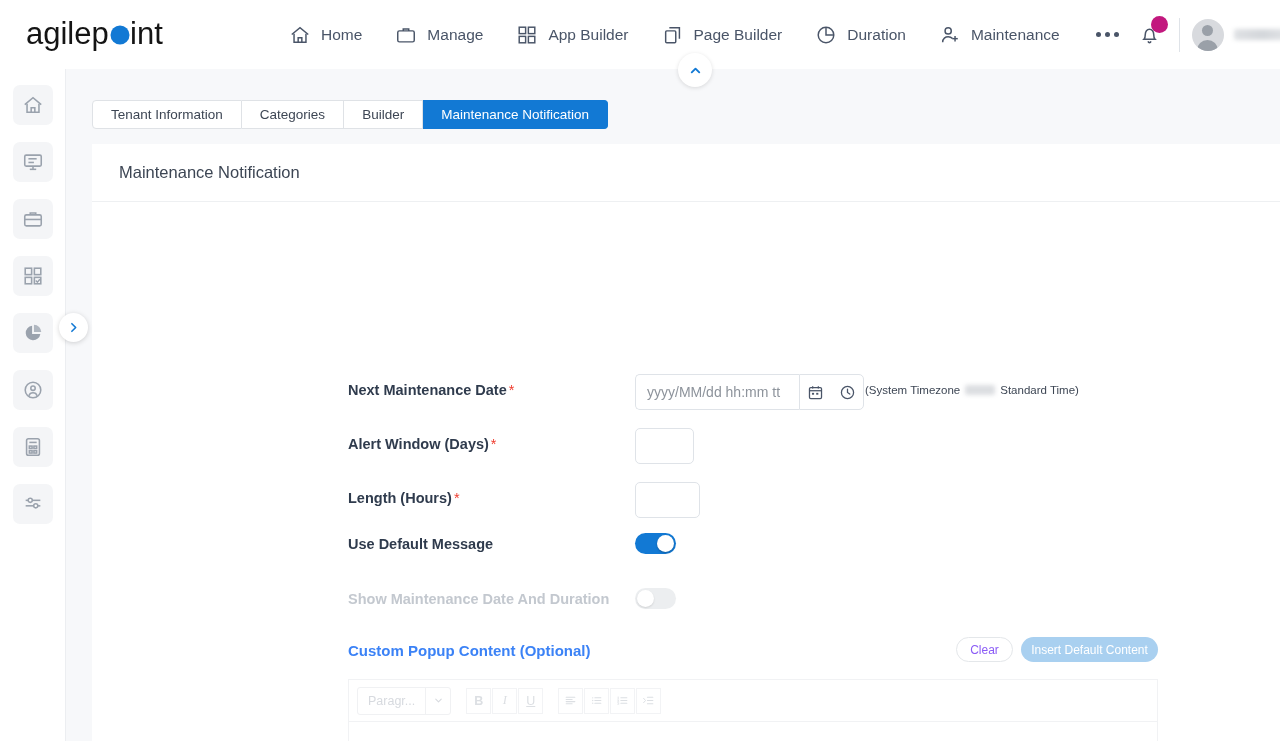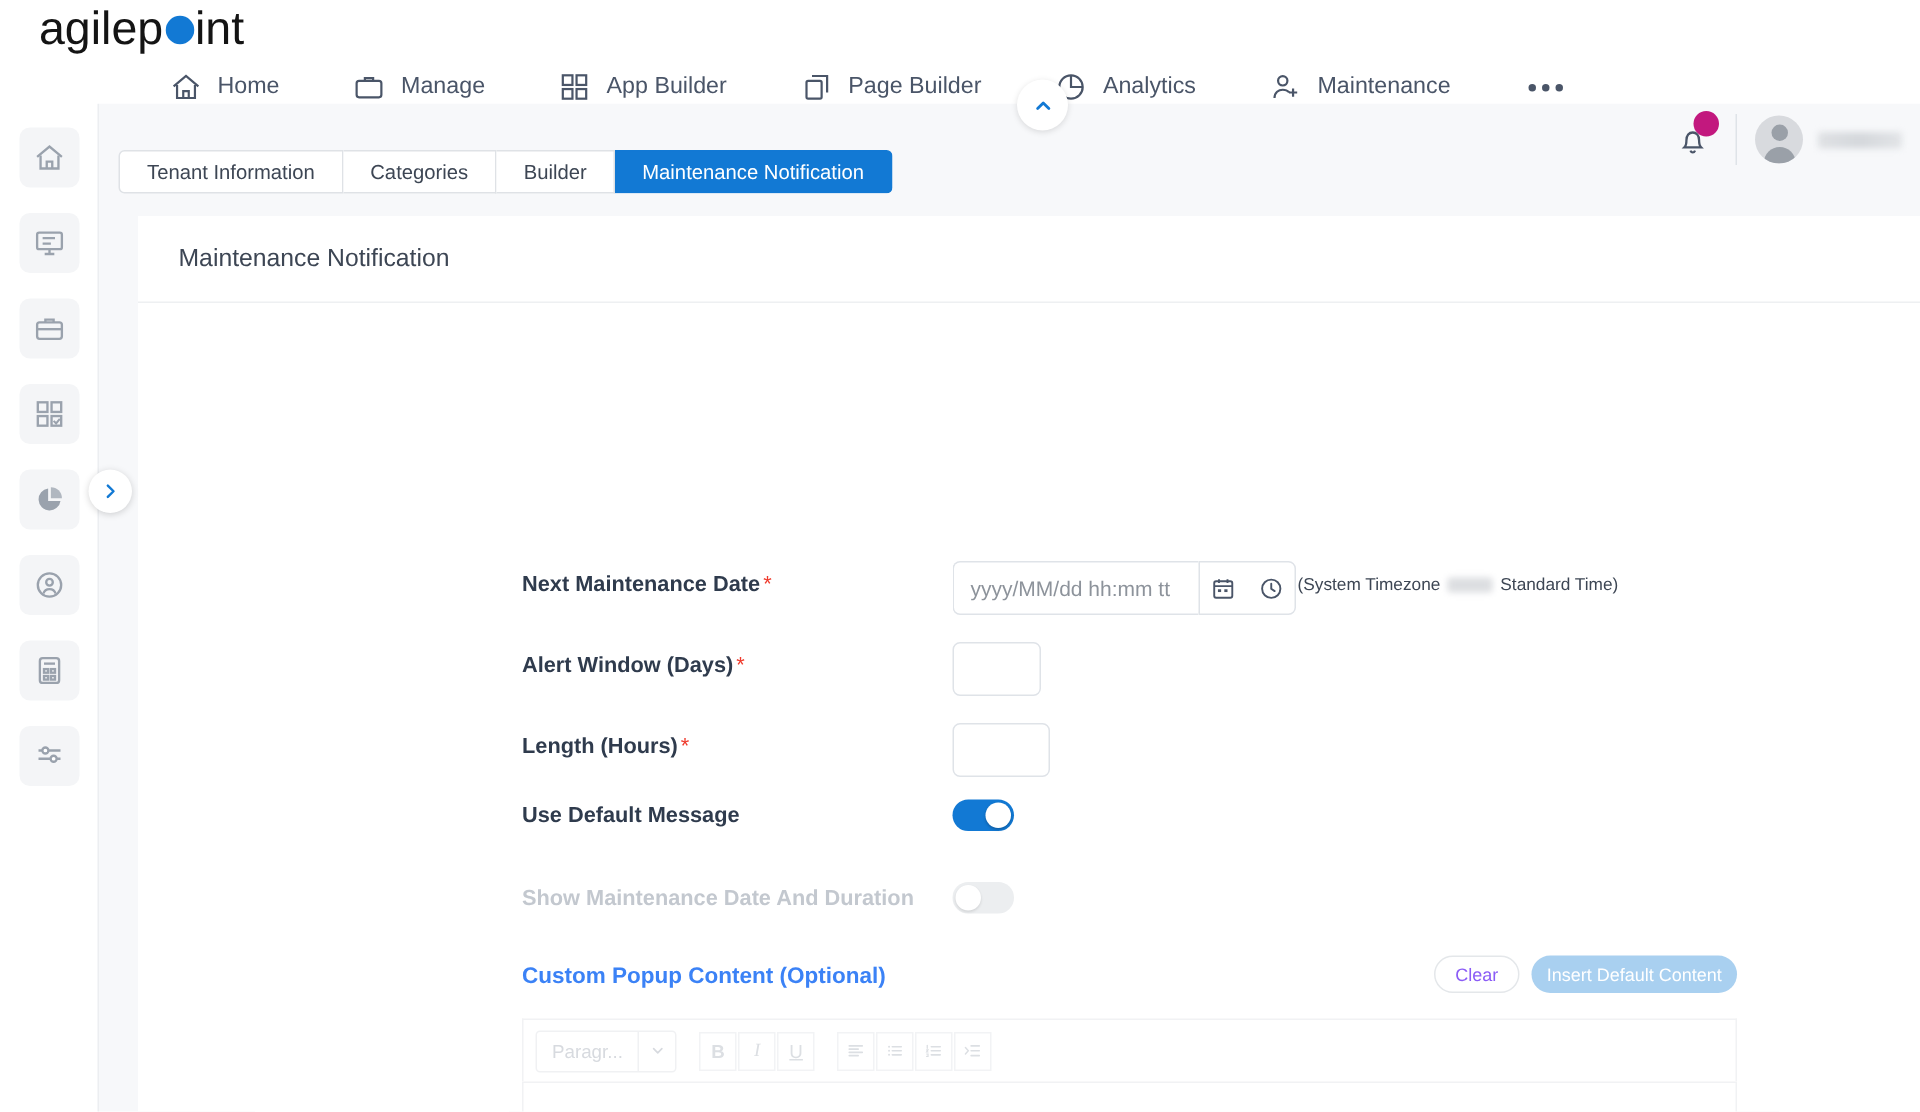--- a/index.html
+++ b/index.html
@@ -11,35 +11,34 @@
     background: #ffffff;
     font-family: "Liberation Sans", sans-serif;
     -webkit-font-smoothing: antialiased;
   }
 
   
   .navbar {
     position: absolute; top: 0; left: 0;
     width: 1280px; height: 69px;
     background: #ffffff;
-    display: flex; 
+    display: flex; align-items: center;
     z-index: 40;
-    flex-direction: column;
   }
   .logo {
     margin-left: 26px;
     width: 150px; height: 40px;
     display: flex; align-items: center;
   }
   .logo svg { display: block; }
 
   .nav-items {
     display: flex; align-items: center;
     margin-left: 96px;
-    gap: 16px;
+    gap: 0px;
   }
   .nav-item {
     display: flex; align-items: center;
     gap: 9px;
     padding: 6px 16px;
     cursor: pointer;
     color: #4a5568;
     font-size: 15.5px;
     white-space: nowrap;
   }
@@ -117,21 +116,21 @@
 
   
   .content {
     position: absolute; top: 69px; left: 66px;
     width: 1214px; height: 672px;
     background: #f7f8fa;
     overflow: hidden;
   }
 
   .tabs-row {
-    position: absolute; top: 31px; left: 13px;
+    position: absolute; top: 31px; left: 26px;
     display: flex; align-items: flex-end;
     height: 29px;
   }
   .tab {
     display: flex; align-items: center; justify-content: center;
     padding: 0 18px;
     height: 29px;
     font-size: 13.5px;
     color: #3d4654;
     background: #ffffff;
@@ -339,21 +338,21 @@
       <span>Page Builder</span>
     </div>
 
     <div class="nav-item">
       <span class="nicon">
         <svg width="22" height="22" viewBox="0 0 24 24" fill="none" stroke="#4a5568" stroke-width="1.6">
           <circle cx="12" cy="12" r="8.5"></circle>
             <path d="M12 3.5 V12 H20.5"></path>
         </svg>
       </span>
-      <span>Analytics</span>
+      <span>Duration</span>
     </div>
 
     <div class="nav-item">
       <span class="nicon">
         <svg width="22" height="22" viewBox="0 0 24 24" fill="none" stroke="#4a5568" stroke-width="1.6">
           <circle cx="10" cy="7.5" r="3.4"></circle>
             <path d="M4 20 C4 15.8 7 14 10 14 C12 14 13.6 14.7 14.7 15.9"></path>
           <path d="M17.5 13 V19"></path>
             <path d="M14.5 16 H20.5"></path>
         </svg>

